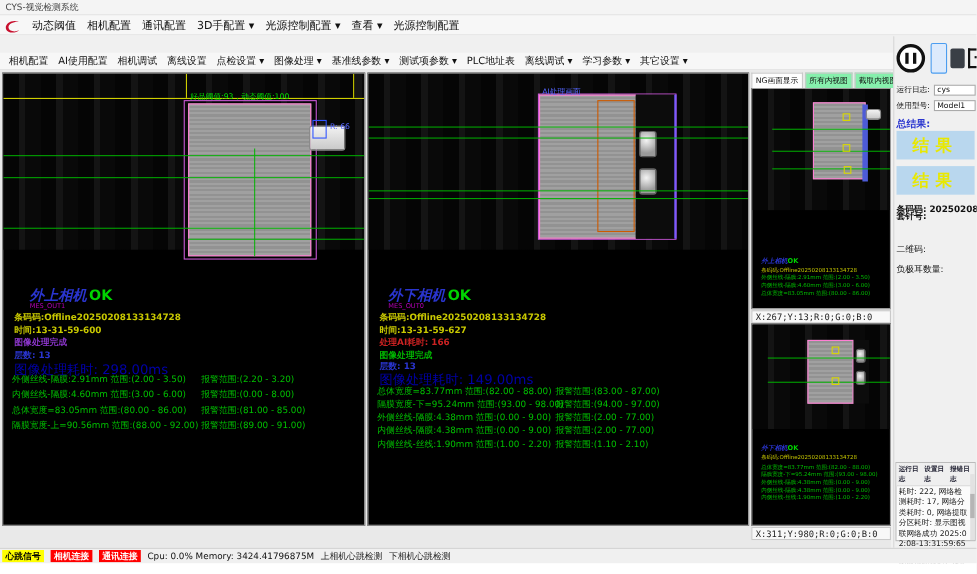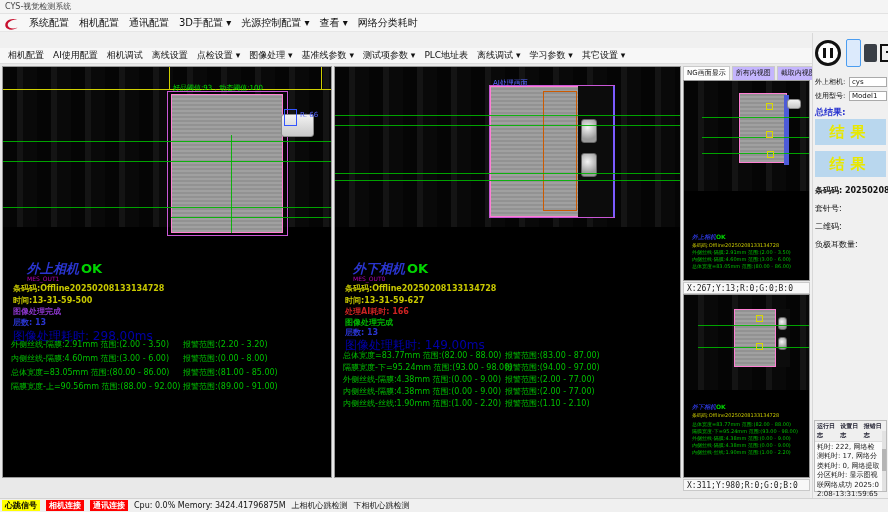--- a/index.html
+++ b/index.html
@@ -51,21 +51,21 @@
              border:1px solid #8a8a8a;border-radius:3px;}
   .bluebox{position:absolute;border:1px solid #3355ff;}
   .orangebox{position:absolute;border:1px solid #cc5a00;}
   .stud{position:absolute;background:radial-gradient(circle at 40% 35%,#f4f4f4,#9a9a9a 70%);
         border:1px solid #666;border-radius:3px;}
   .vline-violet{position:absolute;background:#7b5bff;}
   
   .thumb-tabs{position:absolute;left:683px;top:2px;width:127px;height:14px;display:flex;gap:2px;}
   .thumb-tab{font-size:7px;line-height:12px;padding:0 3px;background:#fdfdfd;border:1px solid #c9c9c9;
              border-bottom:none;white-space:nowrap;}
-  .thumb-tab.inactive{background:#c4b5fd;}
+  .thumb-tab.inactive{background:#86efac;}
   .mini-title{position:absolute;font-size:6px;font-weight:bold;font-style:italic;color:#2a35cf;white-space:nowrap;}
   .mini-title .ok{font-style:normal;color:#00d400;}
   .mini-yel{position:absolute;font-size:5px;color:#c8c800;white-space:nowrap;}
   .mini-grn{position:absolute;font-size:5px;color:#00c000;white-space:nowrap;}
   .ymark{position:absolute;width:7px;height:7px;border:1px solid #d8d800;}
   
   .rightpanel{position:absolute;left:812px;top:33px;width:76px;height:465px;background:#f0f0f0;
               border-left:1px solid #d8d8d8;}
   .btnrow{position:absolute;left:1px;top:6px;width:74px;height:32px;}
   .btn-pause{position:absolute;left:1px;top:1px;width:26px;height:26px;border:3px solid #111;
@@ -110,27 +110,27 @@
   <div class="titlebar">
     <span>CYS-视觉检测系统</span>
   </div>
 
   <div class="menubar">
     <span class="logo">
       <svg width="15" height="13" viewBox="0 0 15 13">
           <path d="M14 2 C6 -1, 0 4, 1.5 8.5 C3 12.5, 10 12.5, 13.5 9.5 C9.5 11.5, 4.5 10.5, 3.8 7.5 C3 3.8, 9 1.2, 14 2 Z" fill="#c8102e"></path>
         </svg>
     </span>
-    <span class="menu-item">系统配置</span>
+    <span class="menu-item">动态阈值</span>
     <span class="menu-item">相机配置</span>
     <span class="menu-item">通讯配置</span>
     <span class="menu-item">3D手配置 ▾</span>
     <span class="menu-item">光源控制配置 ▾</span>
     <span class="menu-item">查看 ▾</span>
-    <span class="menu-item">网络分类耗时</span>
+    <span class="menu-item">光源控制配置</span>
   </div>
 
 
   <div class="toolbar">
     <span class="tool-item">相机配置</span>
     <span class="tool-item">AI使用配置</span>
     <span class="tool-item">相机调试</span>
     <span class="tool-item">离线设置</span>
     <span class="tool-item">点检设置 ▾</span>
     <span class="tool-item">图像处理 ▾</span>
@@ -159,21 +159,21 @@
       <div class="connector" style="left:278px;top:47px;width:33px;height:23px;"></div>
       <div class="bluebox" style="left:281px;top:42px;width:13px;height:17px;"></div>
       <div class="olay-green" style="left:170px;top:16px;">好品阈值:93，动态阈值:100</div>
       <div class="olay-blue" style="left:297px;top:44px;">R: 66</div>
 
       <div class="cam-title" style="left:24px;top:193px;">
         <span>外上相机</span><span class="ok">OK</span>
       </div>
       <div class="t-mes" style="left:24px;top:208px;">MES_OUT1</div>
       <div class="t-yel" style="left:10px;top:216px;">条码码:Offline20250208133134728</div>
-      <div class="t-yel" style="left:10px;top:228px;">时间:13-31-59-500</div>
+      <div class="t-yel" style="left:10px;top:228px;">时间:13-31-59-600</div>
       <div class="t-pur" style="left:10px;top:239px;">图像处理完成</div>
       <div class="t-blu" style="left:10px;top:250px;">层数: 13</div>
       <div class="t-deep" style="left:10px;top:261px;">图像处理耗时: 298.00ms</div>
 
       <div class="mrow" style="top:272px;">
         <span class="c1">外侧丝线-隔膜:2.91mm 范围:(2.00 - 3.50)</span>
         <span>报警范围:(2.20 - 3.20)</span>
       </div>
       <div class="mrow" style="top:286px;">
         <span class="c1">内侧丝线-隔膜:4.60mm 范围:(3.00 - 6.00)</span>
@@ -296,34 +296,34 @@
       <div class="btn-user-sel">
         <span class="person" style="top:2px;"><span class="head"></span><span class="body"></span></span>
       </div>
       <div class="btn-user-dark">
         <span class="person" style="top:0;"><span class="head"></span><span class="body"></span></span>
       </div>
       <div class="btn-exit"></div>
     </div>
 
     <div class="fieldrow" style="top:44px;">
-      <span class="lbl">外上相机:</span>
+      <span class="lbl">运行日志:</span>
       <span class="val">cys</span>
     </div>
     <div class="fieldrow" style="top:58px;">
       <span class="lbl">使用型号:</span>
       <span class="val">Model1</span>
     </div>
 
     <div class="total-lbl" style="top:73px;">总结果:</div>
     <div class="resultbox" style="top:86px;">结果</div>
     <div class="resultbox" style="top:118px;">结果</div>
 
     <div class="info-line" style="top:152px;">条码码: 20250208</div>
-    <div class="info-line" style="top:170px;font-weight:normal;">套针号:</div>
+    <div class="info-line" style="top:158px;font-weight:bold;">套针号:</div>
     <div class="info-line" style="top:188px;font-weight:normal;">二维码:</div>
     <div class="info-line" style="top:206px;font-weight:normal;">负极耳数量:</div>
 
     <div class="logbox">
       <div class="logtabs">
         <span>运行日志</span>
         <span>设置日志</span>
         <span>报错日志</span>
       </div>
       <div class="logtext">耗时: 222, 网络检测耗时: 17, 网络分类耗时: 0, 网络提取分区耗时: 显示图视联网络成功 2025:02:08-13:31:59:650--cys--外上相机--图像处理耗时: 258.00ms</div>

